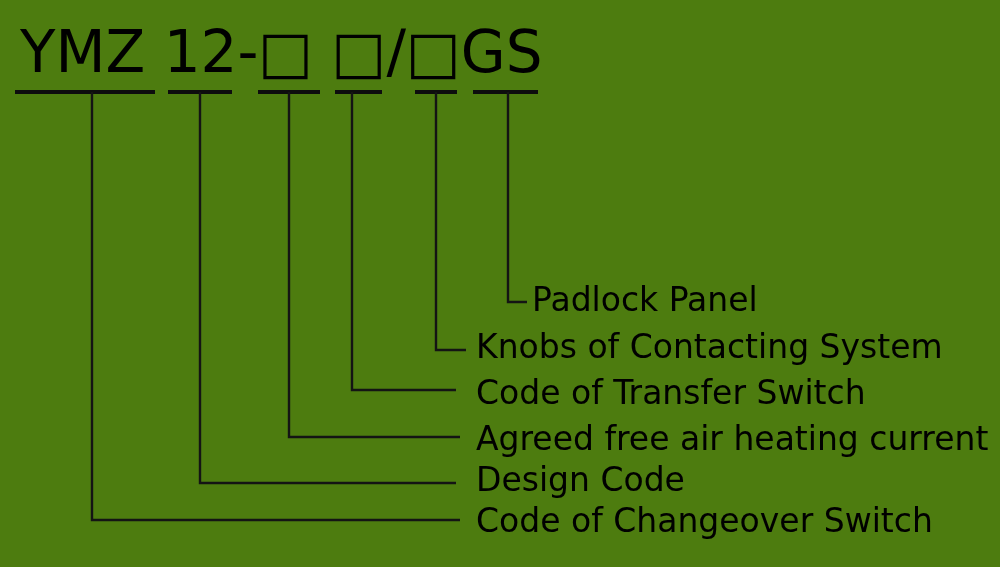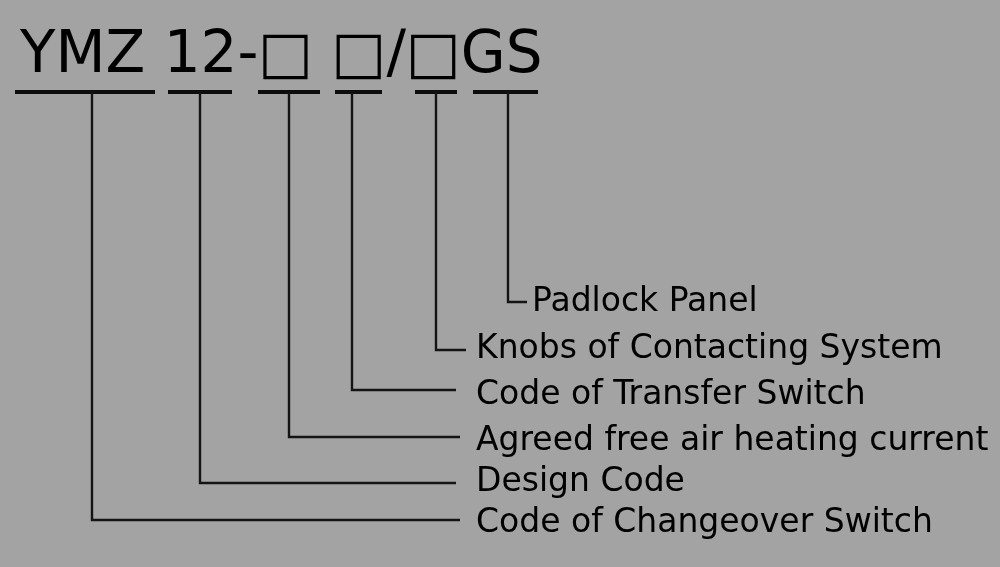--- a/index.html
+++ b/index.html
@@ -4,21 +4,21 @@
 <style>
   html, body {
     margin: 0;
     padding: 0;
     background: #ffffff;
   }
   #stage {
     position: relative;
     width: 1000px;
     height: 567px;
-    background: #a3a3a3;
+    background: #4d7c0f;
     font-family: "DejaVu Sans", sans-serif;
     overflow: hidden;
   }
   #diagram-svg {
     position: absolute;
     left: 0;
     top: 0;
     width: 1000px;
     height: 567px;
     display: block;

